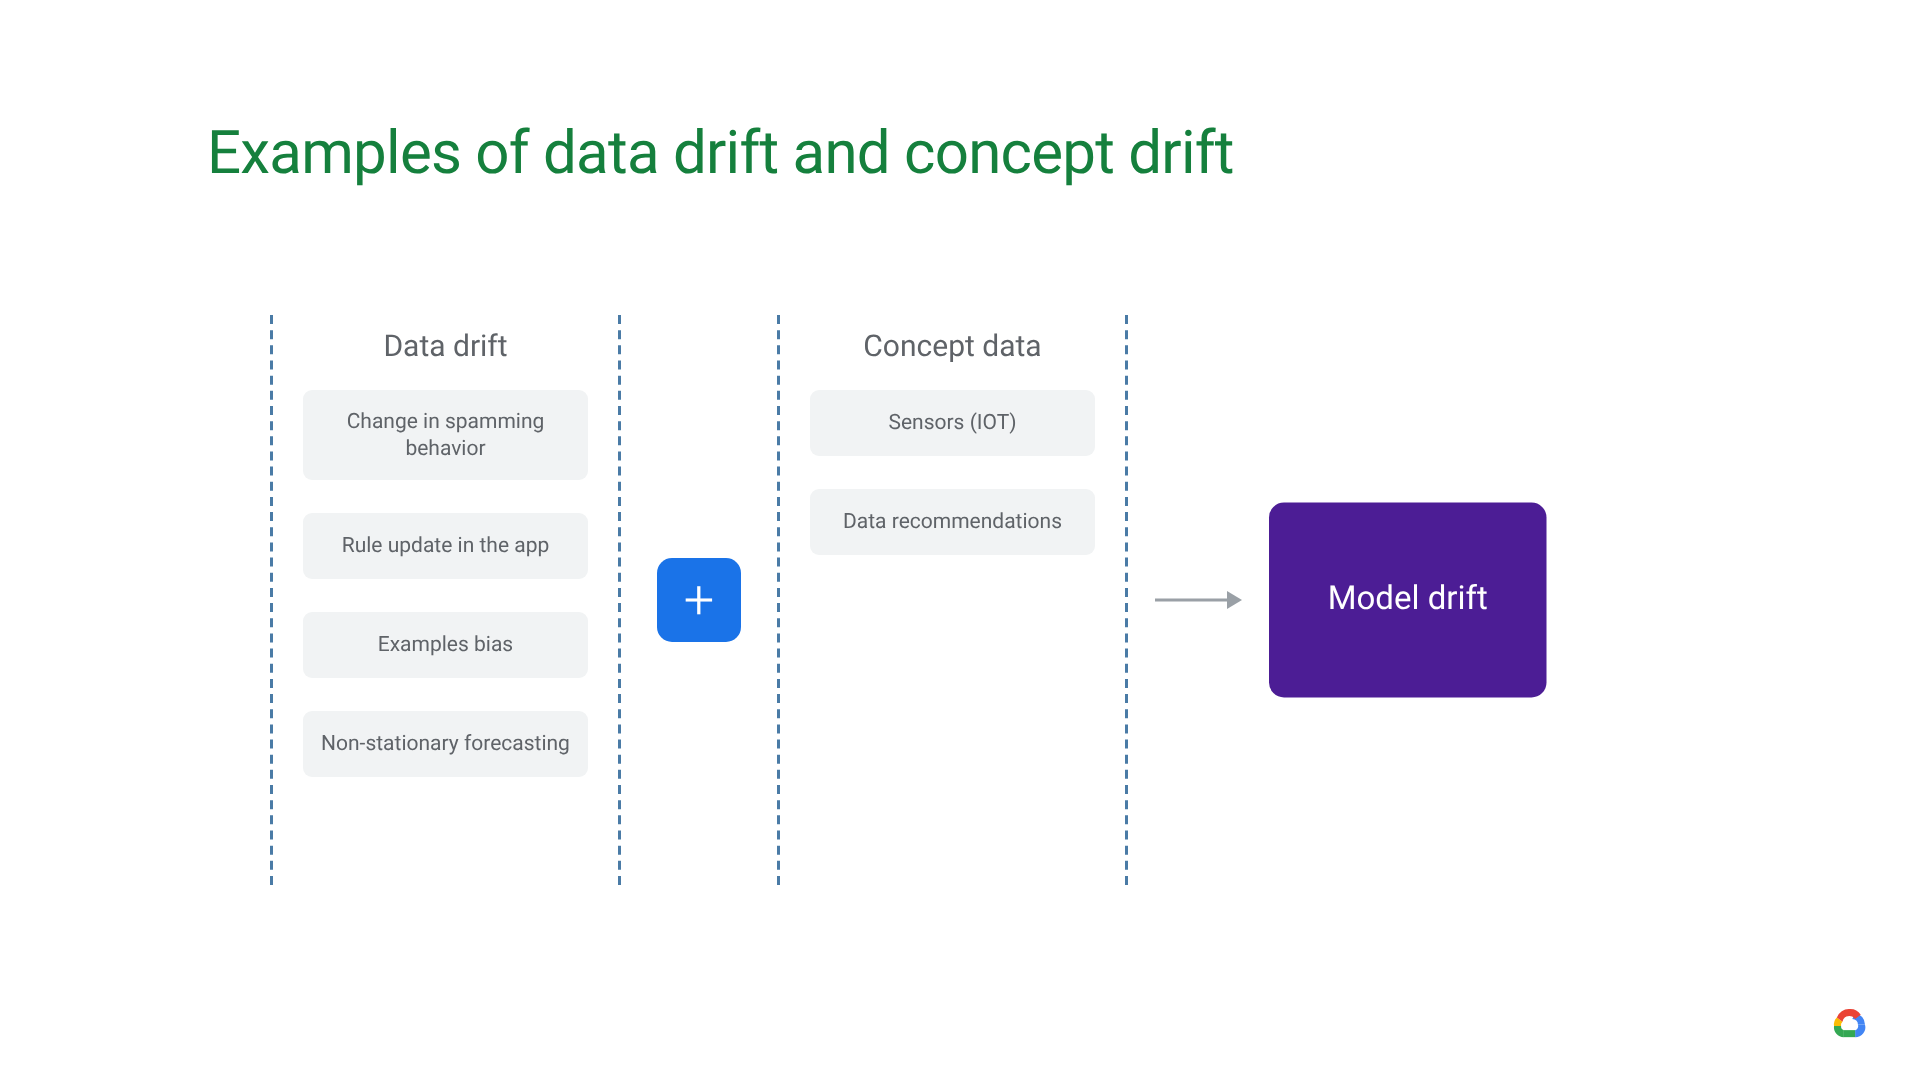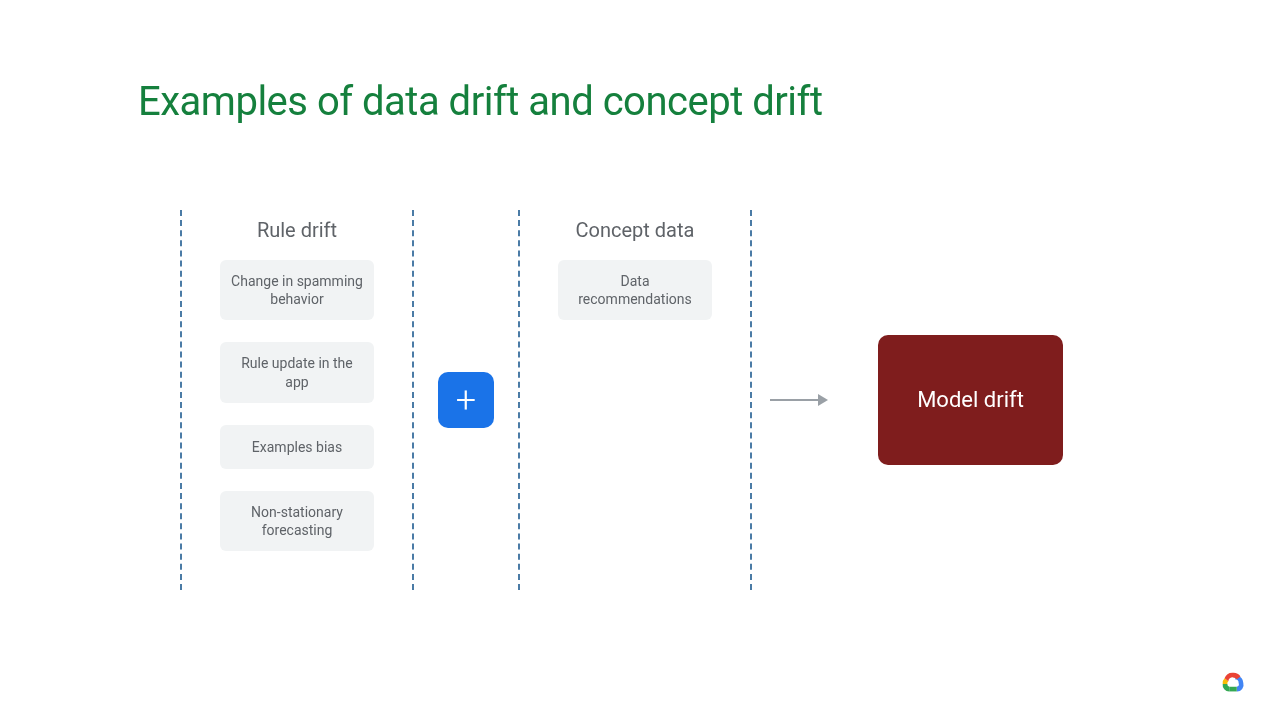--- a/index.html
+++ b/index.html
@@ -47,21 +47,21 @@
     .column-title {
       font-size: 20px;
       color: #5f6368;
       font-weight: 400;
       margin-bottom: 18px;
       text-align: center;
     }
     .item-box {
       background: #f1f3f4;
       border-radius: 6px;
-      width: 154px;
+      width: 190px;
       padding: 12px 10px;
       margin-bottom: 22px;
       text-align: center;
       font-size: 14px;
       color: #5f6368;
       line-height: 1.3;
       display: flex;
       align-items: center;
       justify-content: center;
       min-height: 44px;
@@ -96,33 +96,32 @@
       background: #9aa0a6;
     }
     .arrow-head {
       width: 0;
       height: 0;
       border-top: 6px solid transparent;
       border-bottom: 6px solid transparent;
       border-left: 10px solid #9aa0a6;
     }
     .result-box {
-      background: #7f1d1d;
+      background: #4c1d95;
       border-radius: 10px;
       width: 185px;
       height: 130px;
       display: flex;
       align-items: center;
       justify-content: center;
       text-align: center;
       color: #ffffff;
       font-size: 22px;
       font-weight: 400;
       line-height: 1.3;
-      margin-left: 32px;
     }
     .logo {
       position: absolute;
       bottom: 24px;
       right: 32px;
       width: 30px;
       height: 26px;
     }
     .col-wrap {
       display: flex;
@@ -136,37 +135,38 @@
 </head>
 <body>
 
 <h1 class="slide-title">Examples of data drift and concept drift</h1>
 
 <div class="diagram-area">
 
   <div class="col-wrap">
     <div class="column-border"></div>
     <div class="column col-content">
-      <div class="column-title">Rule drift</div>
+      <div class="column-title">Data drift</div>
       <div class="item-box">Change in spamming behavior</div>
       <div class="item-box">Rule update in the app</div>
       <div class="item-box">Examples bias</div>
       <div class="item-box">Non-stationary forecasting</div>
     </div>
     <div class="column-border"></div>
   </div>
 
   <div class="plus-box">
     <span class="plus-sign">+</span>
   </div>
 
   <div class="col-wrap">
     <div class="column-border"></div>
     <div class="column col-content">
       <div class="column-title">Concept data</div>
+      <div class="item-box">Sensors (IOT)</div>
       <div class="item-box">Data recommendations</div>
     </div>
     <div class="column-border"></div>
   </div>
 
   <div class="arrow-container">
     <div class="arrow-line"></div>
     <div class="arrow-head"></div>
   </div>
 

